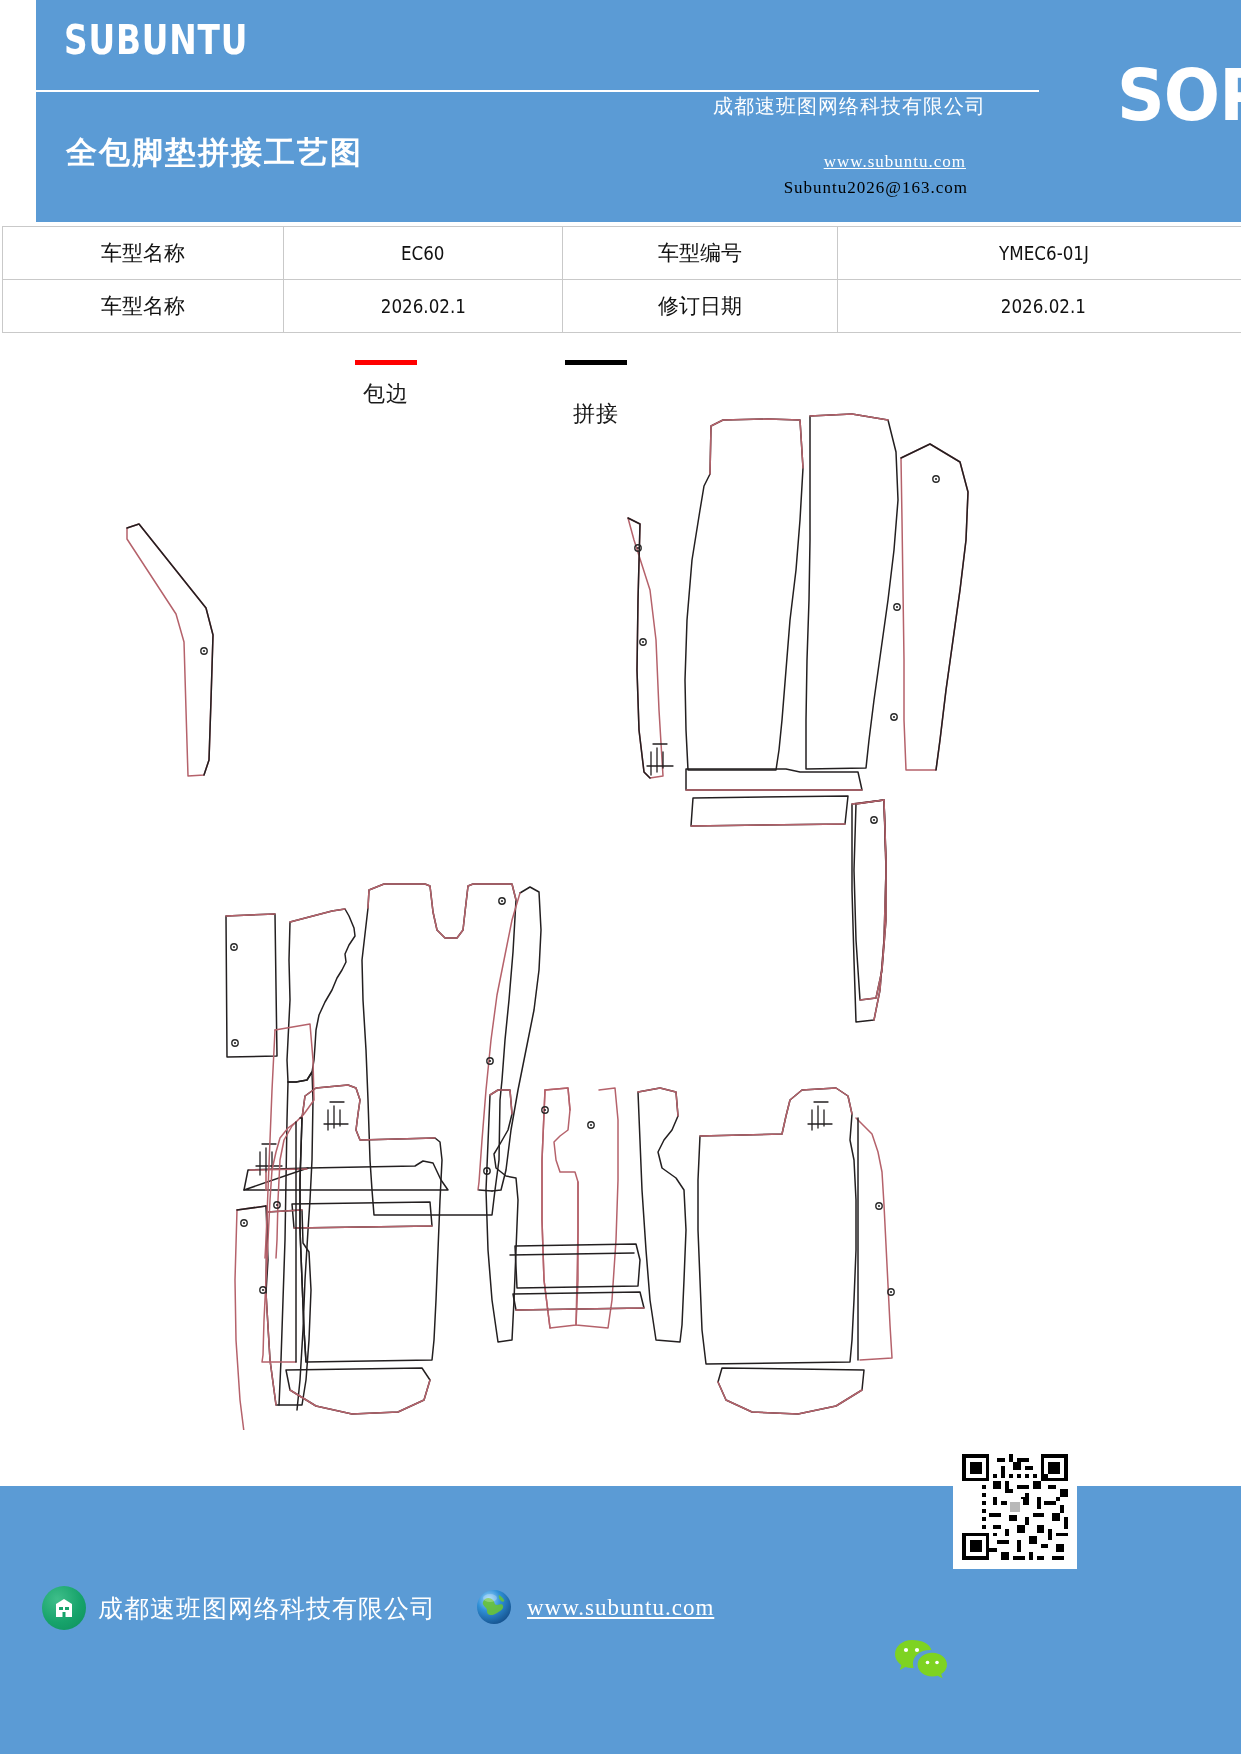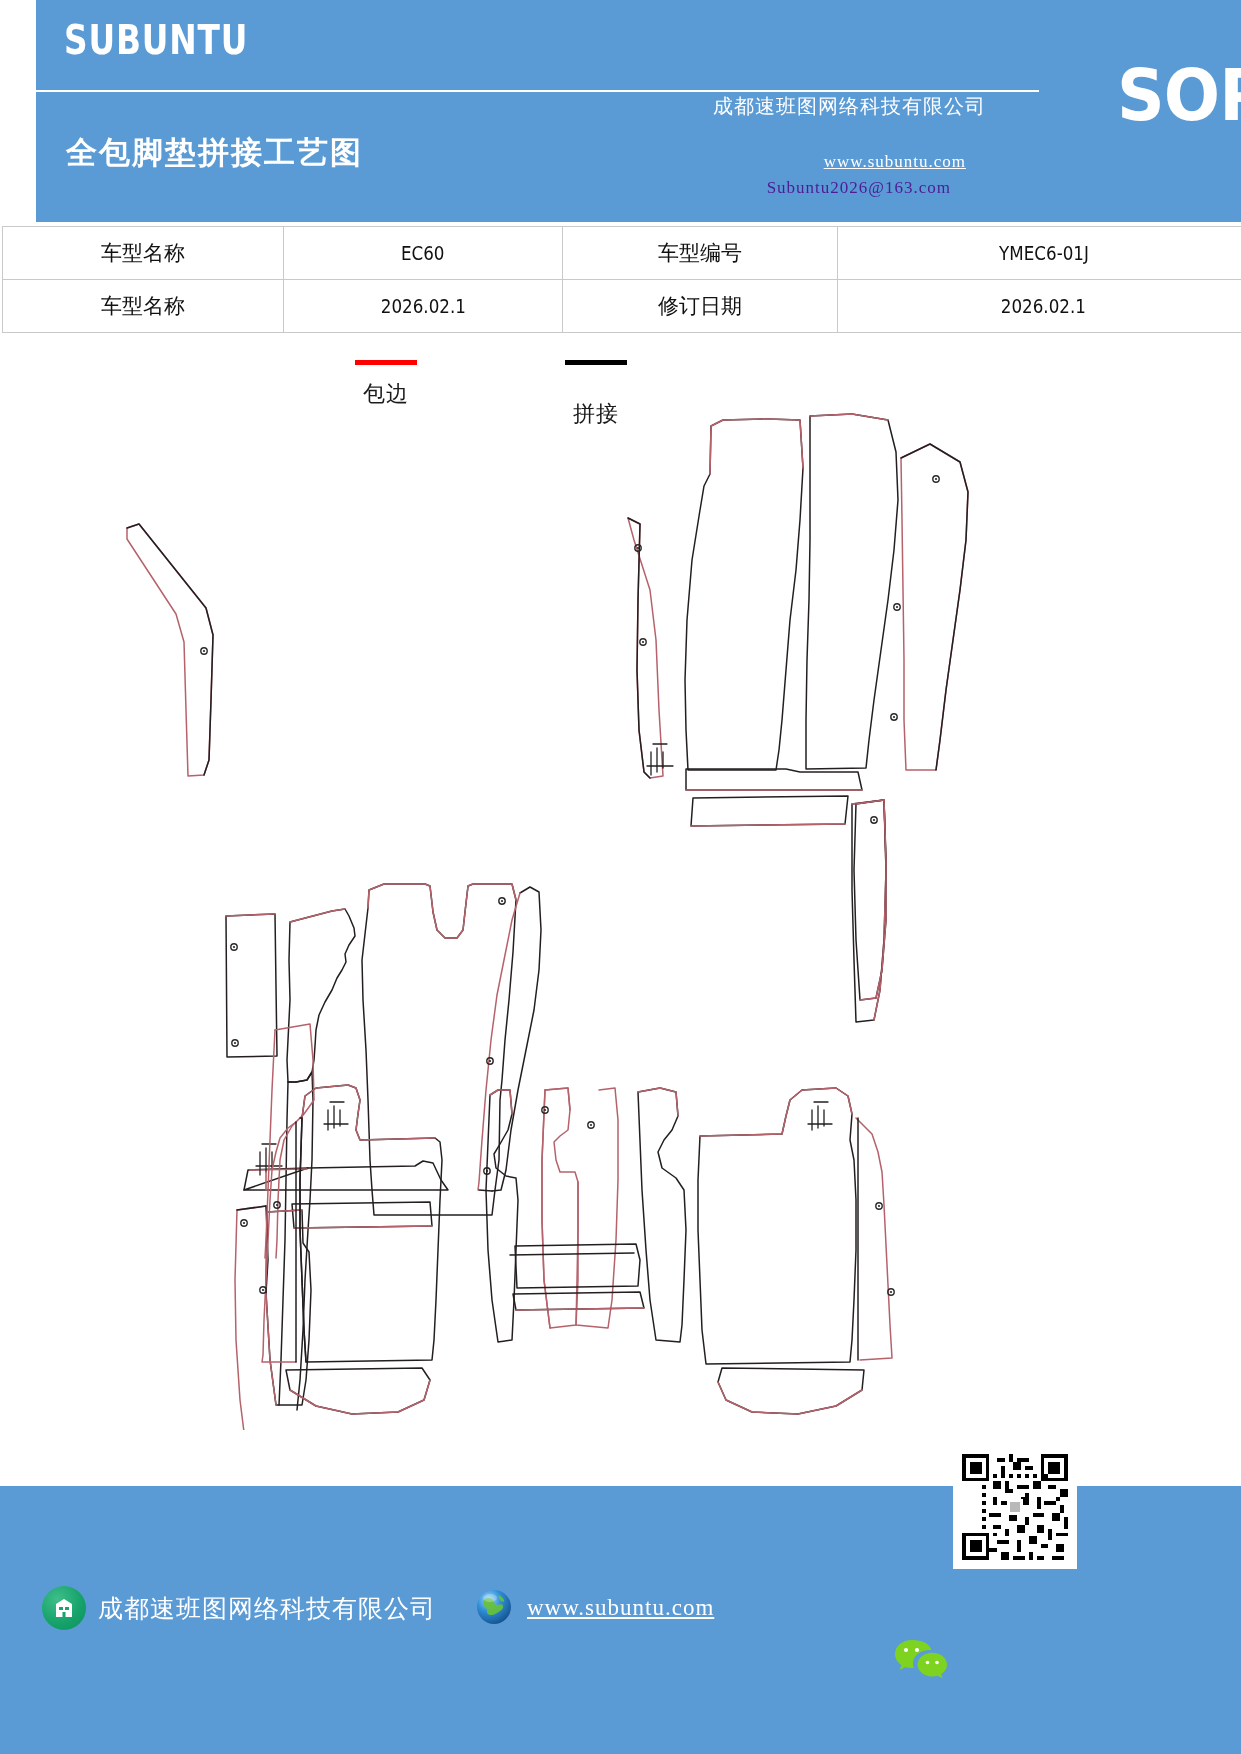--- a/index.html
+++ b/index.html
@@ -88,23 +88,23 @@
     top: 152px;
     color: #ffffff;
     font-family: "Liberation Serif", serif;
     font-size: 17px;
     letter-spacing: 1px;
     text-decoration: underline;
     white-space: nowrap;
   }
   .header-mail {
     position: absolute;
-    right: 326px;
+    right: 309px;
     top: 178px;
-    color: #4c1d95;
+    color: #000000;
     font-family: "Liberation Serif", serif;
     font-size: 17px;
     letter-spacing: 1px;
     white-space: nowrap;
   }
 
   
   .info-table {
     position: absolute;
     left: 2px;

